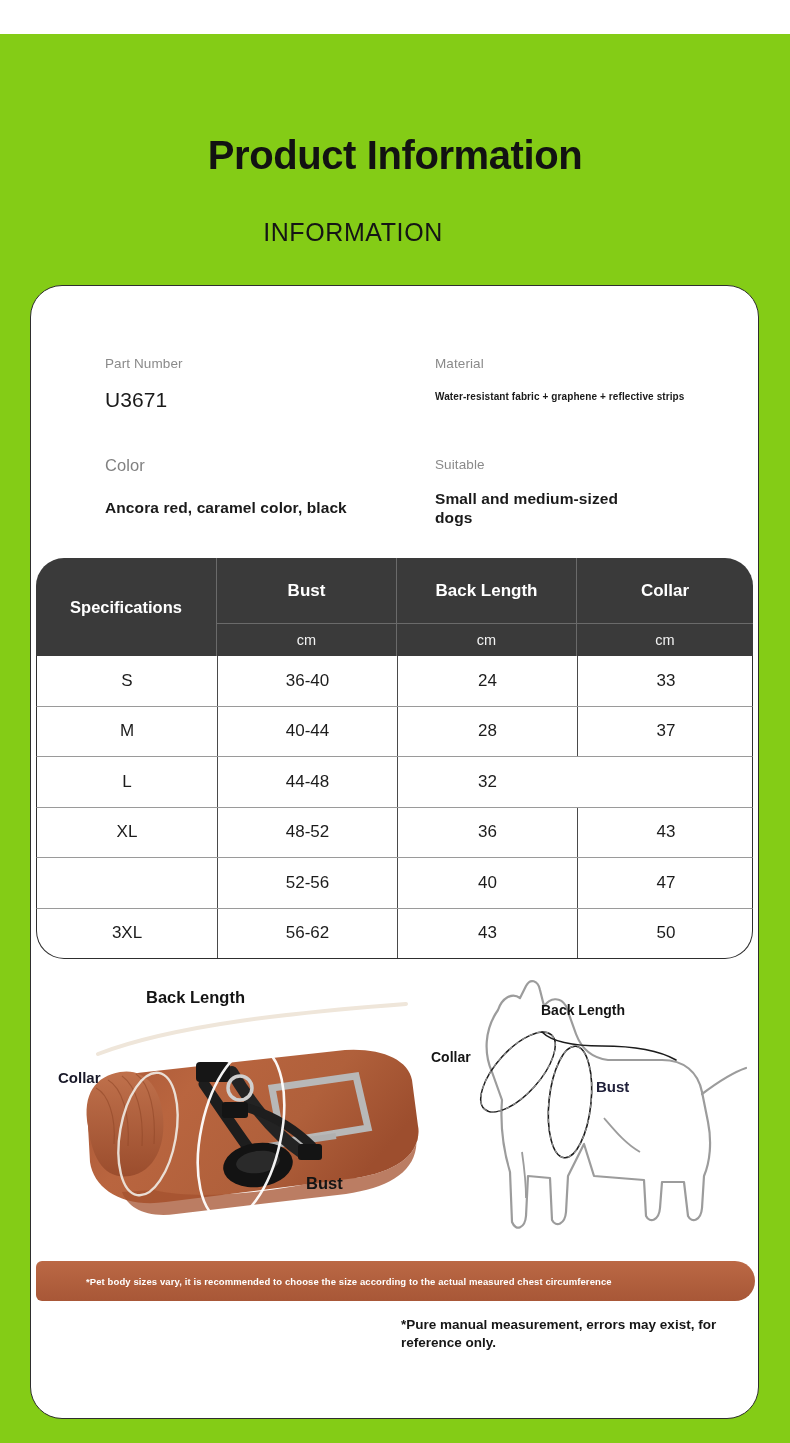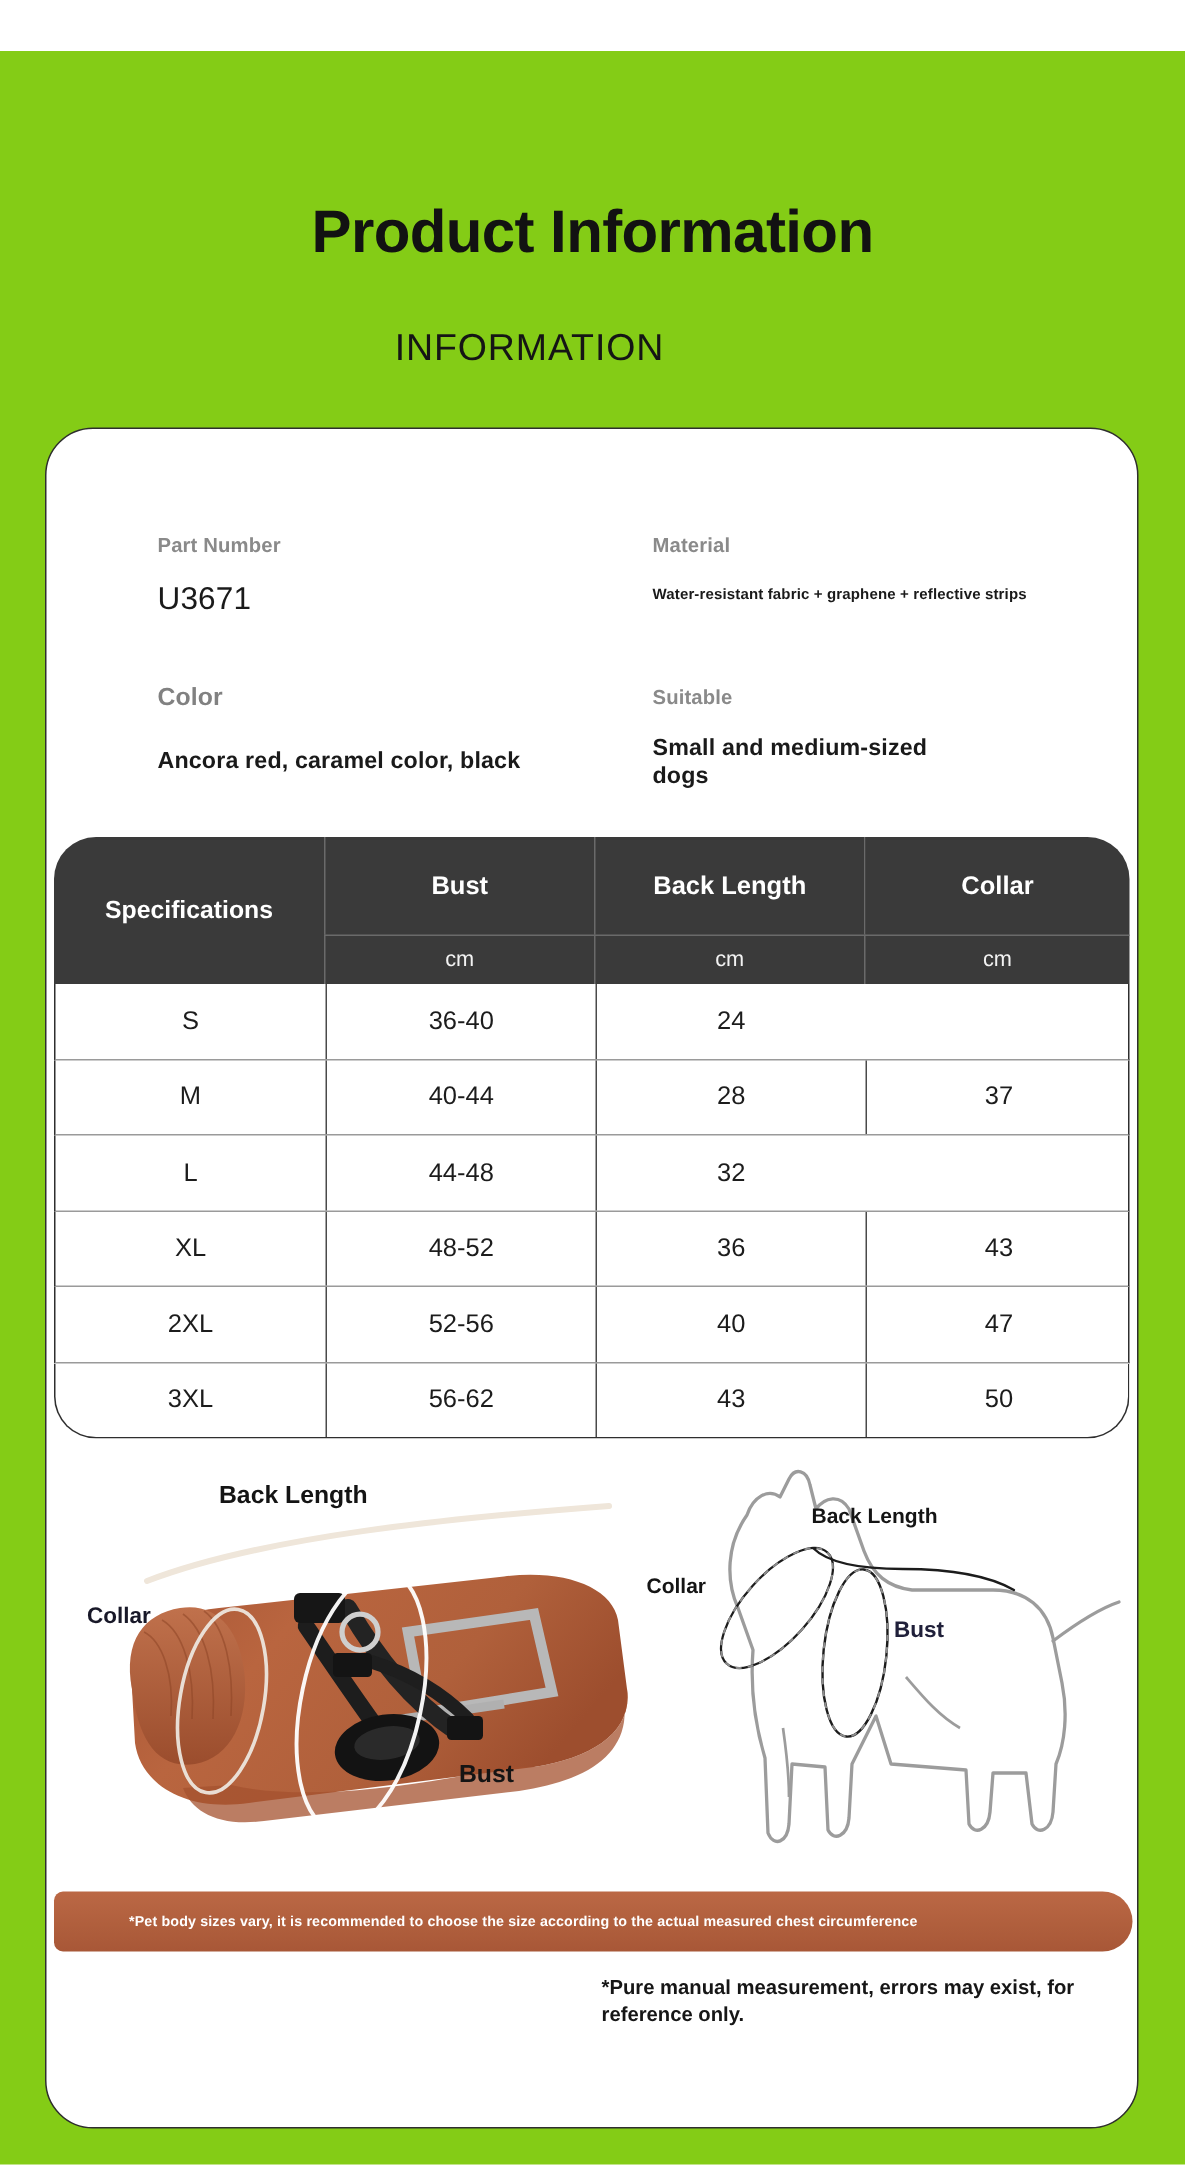--- a/index.html
+++ b/index.html
@@ -31,21 +31,21 @@
     width: 729px; height: 1134px;
     border: 1.4px solid #2e2e2e;
     border-radius: 32px;
     background: #fff;
   }
 
   
   .meta { position: absolute; left: 0; top: 0; width: 729px; }
 
   .meta-label {
-    font-size: 13.5px; font-weight: 700; color: #8a8a8a;
+    font-size: 13.5px; font-weight: 400; color: #8a8a8a;
     letter-spacing: 0.1px;
   }
   .meta-label.big { font-size: 16.5px; color: #818181; }
   .meta-value {
     font-size: 16px; font-weight: 400; color: #1a1a1a;
     letter-spacing: 0.1px;
   }
   .meta-value.bold { font-weight: 700; font-size: 10px; line-height: 1.22; }
   .meta-value.bold2 { font-weight: 700; font-size: 15.5px; line-height: 1.22; }
   .meta-value.big { font-size: 21px; }
@@ -191,40 +191,40 @@
         <div class="th-group th-g3">
           <div class="th-top">Collar</div>
           <div class="th-unit">cm</div>
         </div>
       </div>
       <div class="tbody" id="table-body">
           <div class="trow">
             <div class="tcell c0">S</div>
             <div class="tcell c1">36-40</div>
             <div class="tcell c2">24</div>
+            <div class="tcell c3">33</div>
           </div>
           <div class="trow">
             <div class="tcell c0">M</div>
             <div class="tcell c1">40-44</div>
             <div class="tcell c2">28</div>
             <div class="tcell c3">37</div>
           </div>
           <div class="trow">
             <div class="tcell c0">L</div>
             <div class="tcell c1">44-48</div>
             <div class="tcell c2">32</div>
           </div>
           <div class="trow">
             <div class="tcell c0">XL</div>
             <div class="tcell c1">48-52</div>
             <div class="tcell c2">36</div>
             <div class="tcell c3">43</div>
           </div>
           <div class="trow">
-            <div class="tcell c0">2XL</div>
             <div class="tcell c1">52-56</div>
             <div class="tcell c2">40</div>
             <div class="tcell c3">47</div>
           </div>
           <div class="trow">
             <div class="tcell c0">3XL</div>
             <div class="tcell c1">56-62</div>
             <div class="tcell c2">43</div>
             <div class="tcell c3">50</div>
           </div>

